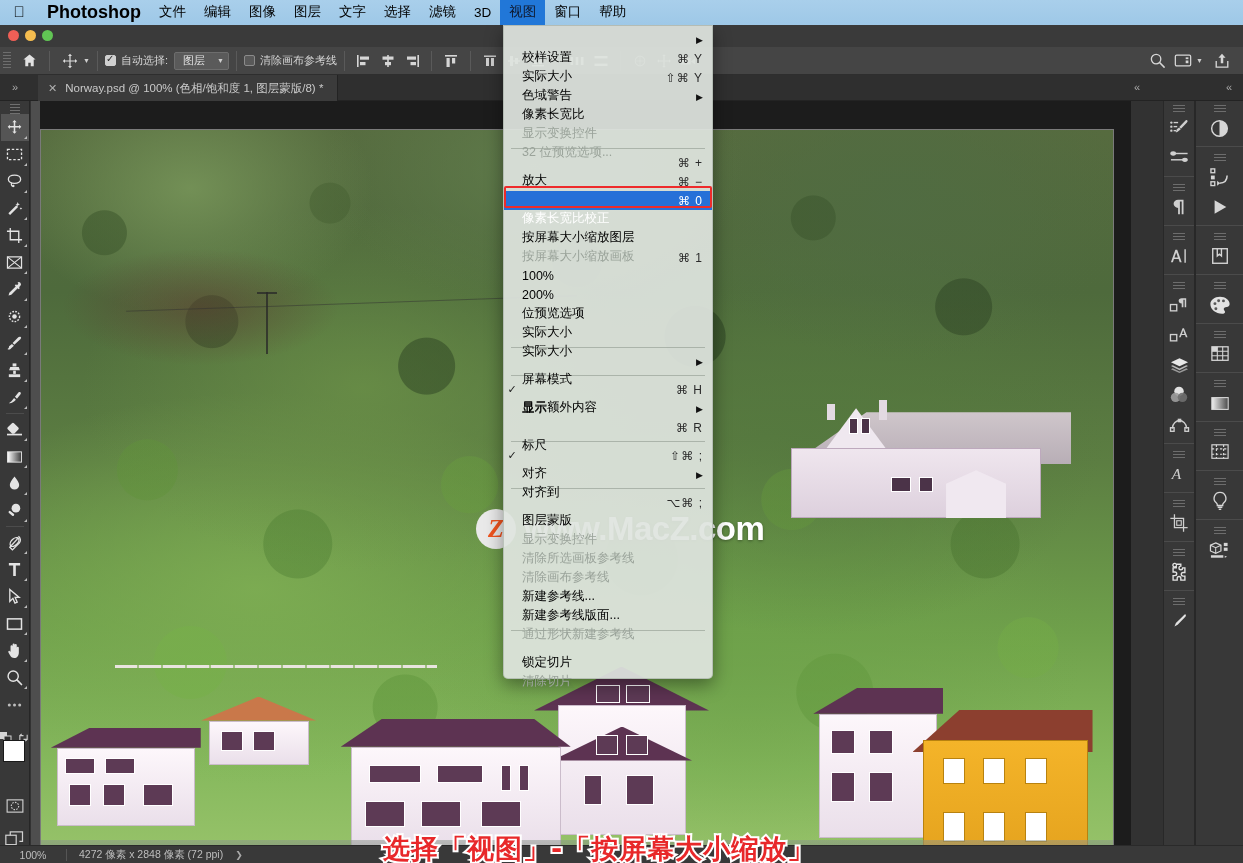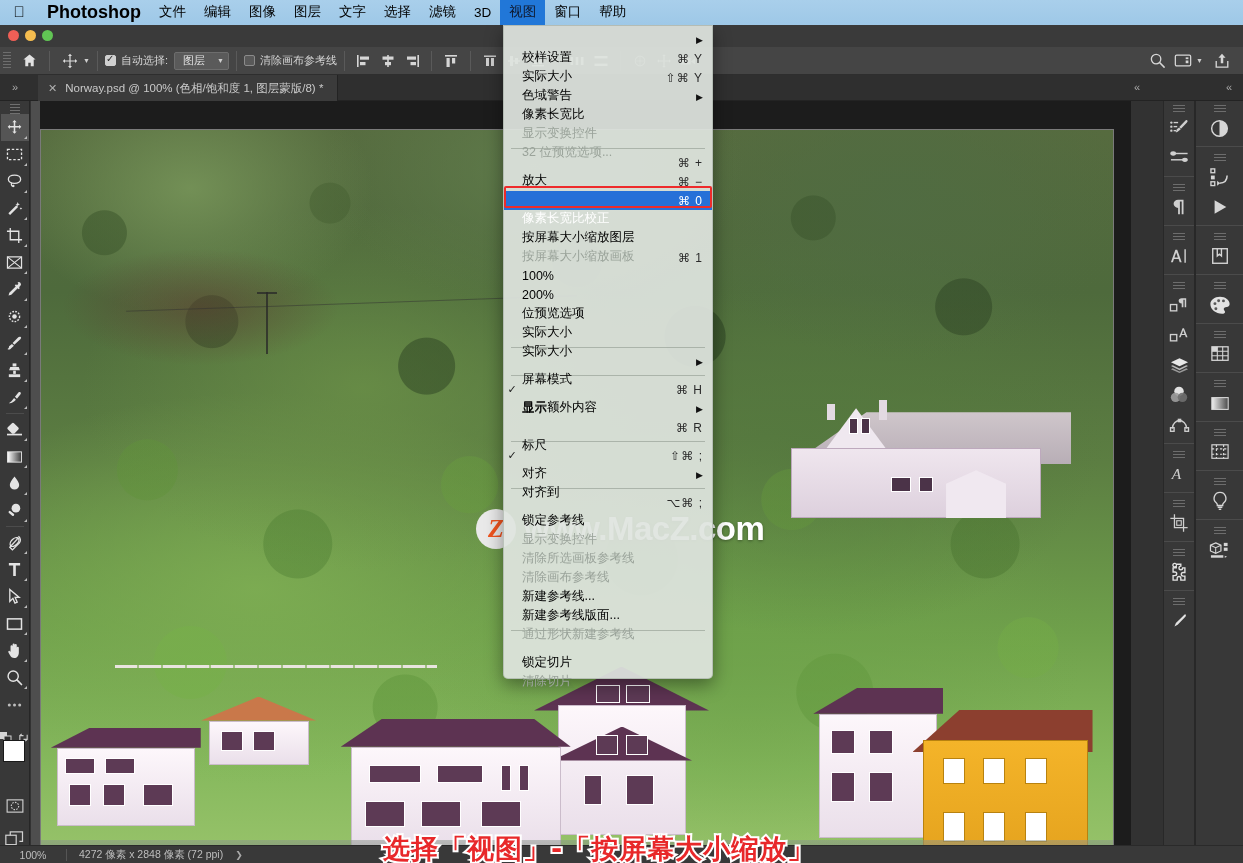--- a/index.html
+++ b/index.html
@@ -1113,21 +1113,21 @@
     <div class="mrow">
       <span class="chk"></span>
       <span class="lbl">对齐到</span>
       <span class="sub">▶</span>
     </div>
 
     <div class="msep"></div>
 
     <div class="mrow">
       <span class="chk"></span>
-      <span class="lbl">锁定参考线</span>
+      <span class="lbl">图层蒙版</span>
       <span class="key">⌥⌘ ;</span>
     </div>
     <div class="mrow dis">
       <span class="chk"></span>
       <span class="lbl">显示变换控件</span>
     </div>
     <div class="mrow dis">
       <span class="chk"></span>
       <span class="lbl">清除所选画板参考线</span>
     </div>

